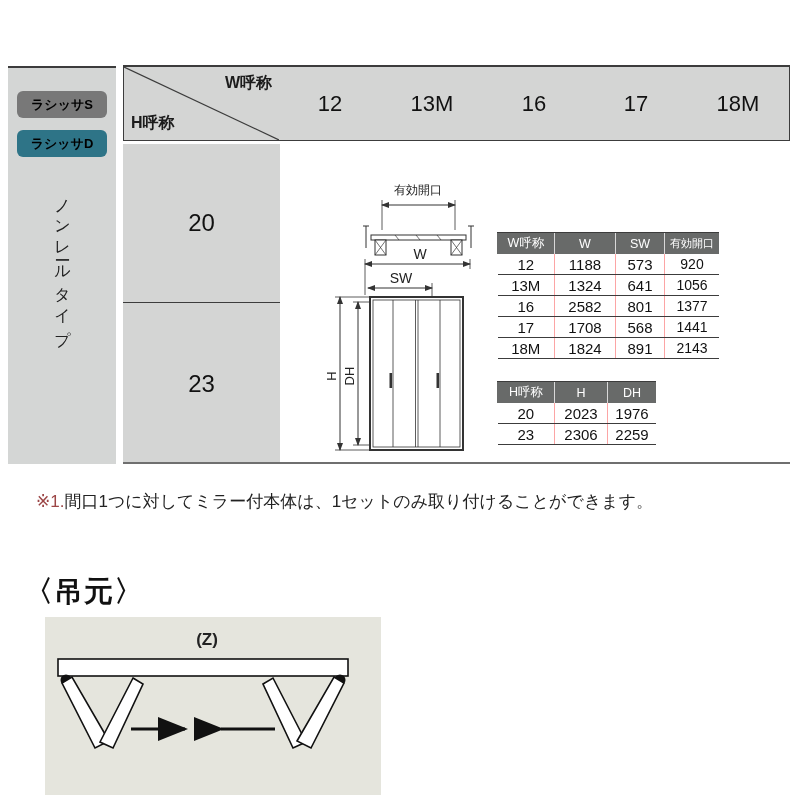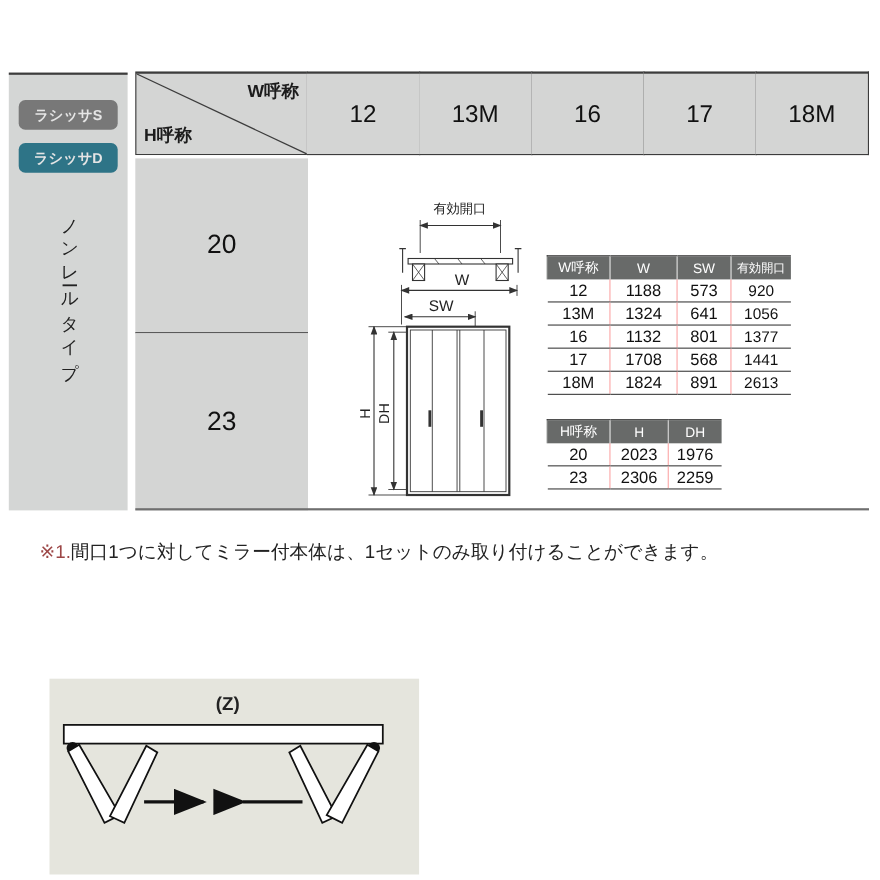--- a/index.html
+++ b/index.html
@@ -3,21 +3,21 @@
 <meta charset="utf-8">
 <style>
   html,body{margin:0;padding:0;background:#fff;}
   #stage{position:relative;width:800px;height:800px;background:#ffffff;
          font-family:"Liberation Sans","DejaVu Sans",sans-serif;color:#1c1c1c;overflow:hidden;}
   .abs{position:absolute;}
   
   .sidebar{left:8px;top:66px;width:108px;height:398px;background:#d4d6d5;
            border-top:2px solid #3c3c3c;box-sizing:border-box;}
   .badge{position:absolute;left:9px;width:90px;height:27px;border-radius:6px;
-         color:#e5e5e5;font-size:13px;font-weight:bold;display:flex;align-items:center;justify-content:center;}
+         color:#000000;font-size:13px;font-weight:bold;display:flex;align-items:center;justify-content:center;}
   .badge-s{top:23px;background:#787878;}
   .badge-d{top:62px;background:#2e7487;}
   .vtext{position:absolute;left:0;top:120px;width:100%;text-align:center;}
   .vtext span{writing-mode:vertical-rl;text-orientation:mixed;font-size:16px;letter-spacing:3px;color:#222;}
   
   .mx-cell{box-sizing:border-box;background:#d4d5d4;border:1px solid #3c3c3c;}
   .diag{left:123px;top:65px;width:157px;height:76px;border-top-width:2px;}
   .diag svg{position:absolute;left:0;top:0;width:100%;height:100%;}
   .diag .wlab{position:absolute;right:7px;top:6px;font-size:16px;font-weight:bold;}
   .diag .hlab{position:absolute;left:7px;bottom:6px;font-size:16px;font-weight:bold;}
@@ -183,35 +183,35 @@
           <td>920</td>
       </tr>
       <tr>
         <td>13M</td>
           <td>1324</td>
           <td>641</td>
           <td>1056</td>
       </tr>
       <tr>
         <td>16</td>
-          <td>1132</td>
+          <td>2582</td>
           <td>801</td>
           <td>1377</td>
       </tr>
       <tr>
         <td>17</td>
           <td>1708</td>
           <td>568</td>
           <td>1441</td>
       </tr>
       <tr>
         <td>18M</td>
           <td>1824</td>
           <td>891</td>
-          <td>2613</td>
+          <td>2143</td>
       </tr>
     </tbody>
   </table>
 
   <table class="spec htab">
     <thead>
       <tr>
         <th>H呼称</th>
         <th>H</th>
         <th>DH</th>
@@ -228,20 +228,21 @@
           <td>2306</td>
           <td>2259</td>
       </tr>
     </tbody>
   </table>
 
   <div class="abs notes">
     <div><span class="note-marker">※1.</span><span>間口1つに対してミラー付本体は、1セットのみ取り付けることができます。</span></div>
   </div>
 
+  <div class="abs hang-title">〈吊元〉</div>
 
   <div class="abs zbox">
     <svg viewBox="0 0 336 178">
       <defs>
         <marker id="zarR" markerWidth="12" markerHeight="10" refX="9" refY="4" orient="auto">
           <path d="M0,0 L10,4 L0,8 Z" fill="#111"></path>
         </marker>
         <marker id="zarL" markerWidth="12" markerHeight="10" refX="1" refY="4" orient="auto">
           <path d="M10,0 L0,4 L10,8 Z" fill="#111"></path>
         </marker>

